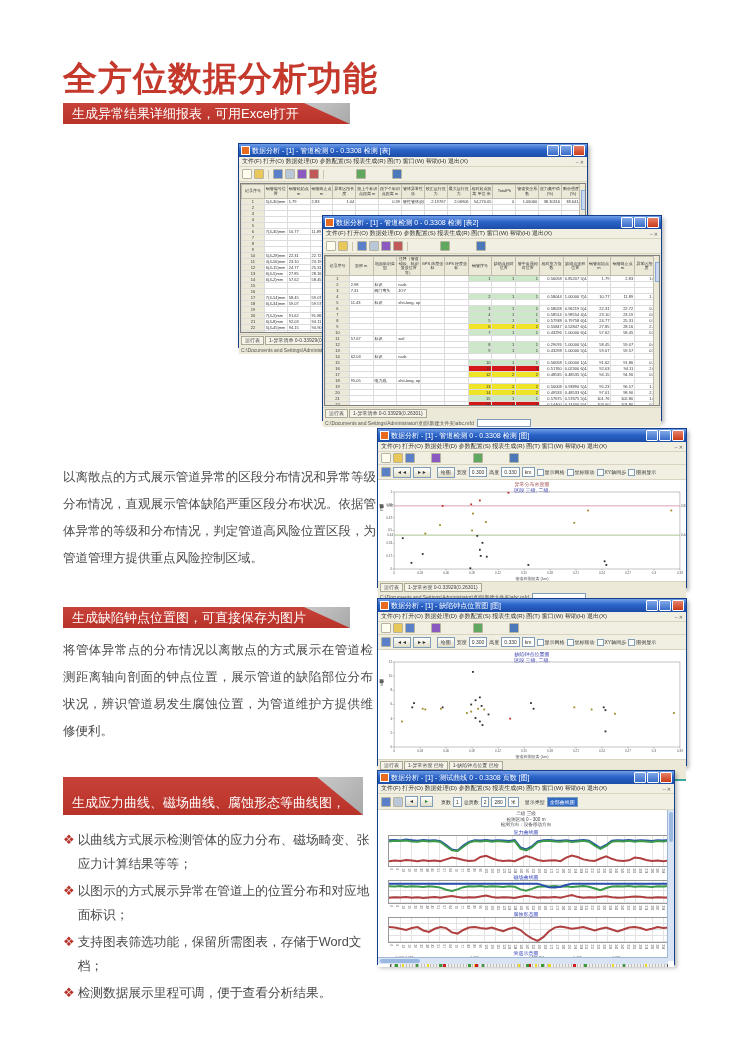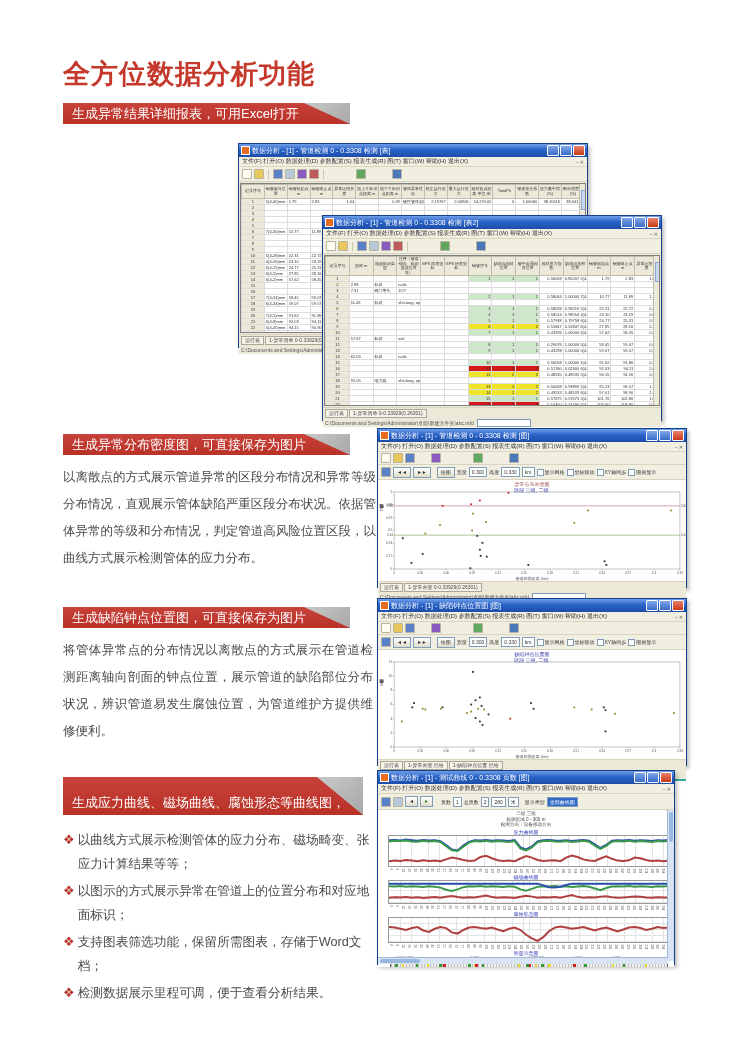--- a/index.html
+++ b/index.html
@@ -1,19 +1,19 @@
 <!DOCTYPE html>
 <html><head>
 <meta charset="utf-8">
 <style>
   html,body{margin:0;padding:0;background:#fff;}
   .page{position:relative;width:749px;height:1062px;background:#fff;overflow:hidden;
         font-family:"Liberation Sans","DejaVu Sans",sans-serif;}
   
-  .doc-title{position:absolute;left:63px;top:56px;font-size:27px;font-weight:bold;color:#c5392d;letter-spacing:1px;}
+  .doc-title{position:absolute;left:63px;top:56px;font-size:34px;font-weight:bold;color:#c5392d;letter-spacing:1px;}
   .banner{position:absolute;background:linear-gradient(180deg,#c8423a 0%,#b93228 100%);color:#fff;
           font-size:13px;line-height:21px;padding:0 0 0 9px;box-sizing:border-box;}
   .banner .fold{position:absolute;right:0;top:0;width:46px;height:100%;
           background:linear-gradient(135deg,#c9c9c9 0%,#a8a8a8 100%);
           clip-path:polygon(0 0,100% 0,100% 100%);}
   .body-text{position:absolute;color:#4a4a4a;font-size:12.5px;text-align:justify;}
   .bullets{position:absolute;color:#4a4a4a;font-size:12.7px;}
   .bullet{display:flex;margin-bottom:3px;line-height:24px;}
   .bullet .dia{color:#b8342a;font-size:13px;margin-right:3px;flex:0 0 auto;}
   
@@ -951,25 +951,21 @@
           <span class="stab">运行表</span>
           <span class="stab">1-异常清单 0-0.33929(0.26301)</span>
         </div>
       <div class="spath">
         <span>C:\Documents and Settings\Administrator\桌面\新建文件夹\abc.mfd</span>
         <span class="sinput"></span>
       </div>
     </div>
   </div>
 
-  <div class="banner" style="left:63px;top:434px;width:287px;height:21px;">
-    <span>生成异常分布密度图，可直接保存为图片</span>
-    <span class="fold"></span>
-  </div>
-  <div class="body-text" style="left:63px;top:464px;width:313px;line-height:27px;">以离散点的方式展示管道异常的区段分布情况和异常等级分布情况，直观展示管体缺陷严重区段分布状况。依据管体异常的等级和分布情况，判定管道高风险位置区段，以曲线方式展示检测管体的应力分布。</div>
+  <div class="body-text" style="left:63px;top:464px;width:313px;line-height:27px;">以离散点的方式展示管道异常的区段分布情况和异常等级分布情况，直观展示管体缺陷严重区段分布状况。依据管体异常的等级和分布情况，判定管道高风险位置区段，为管道管理方提供重点风险控制区域。</div>
 
   <div class="xpw" style="left:377px;top:428px;width:308px;height:158px;">
     <div class="tbar">
       <span class="ticon"></span>
       <span class="ttl">数据分析 - [1] - 管道检测 0 - 0.3308 检测 [图]</span>
       <span class="wbtn"></span>
       <span class="wbtn"></span>
       <span class="wbtn close"></span>
     </div>
     <div class="menu">

